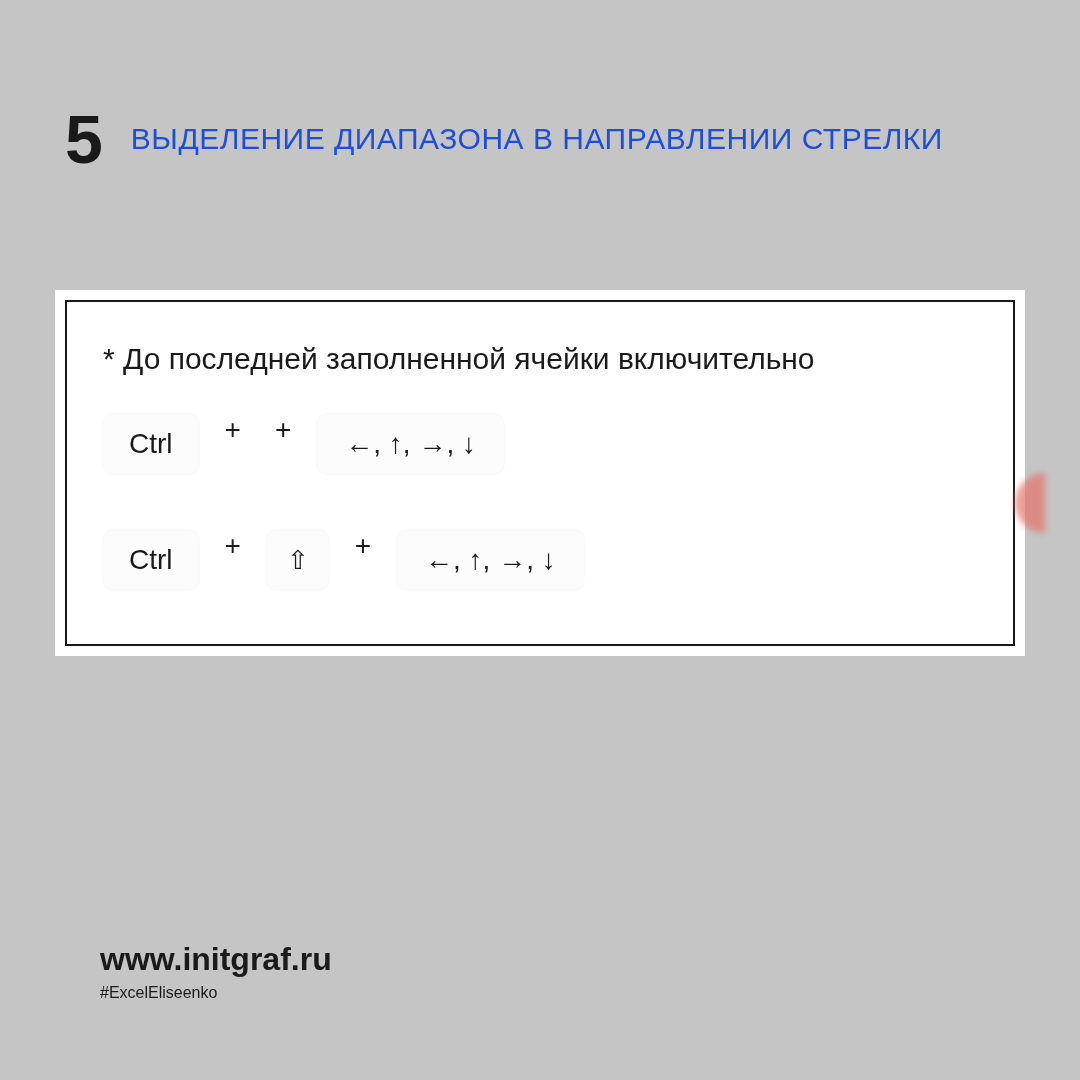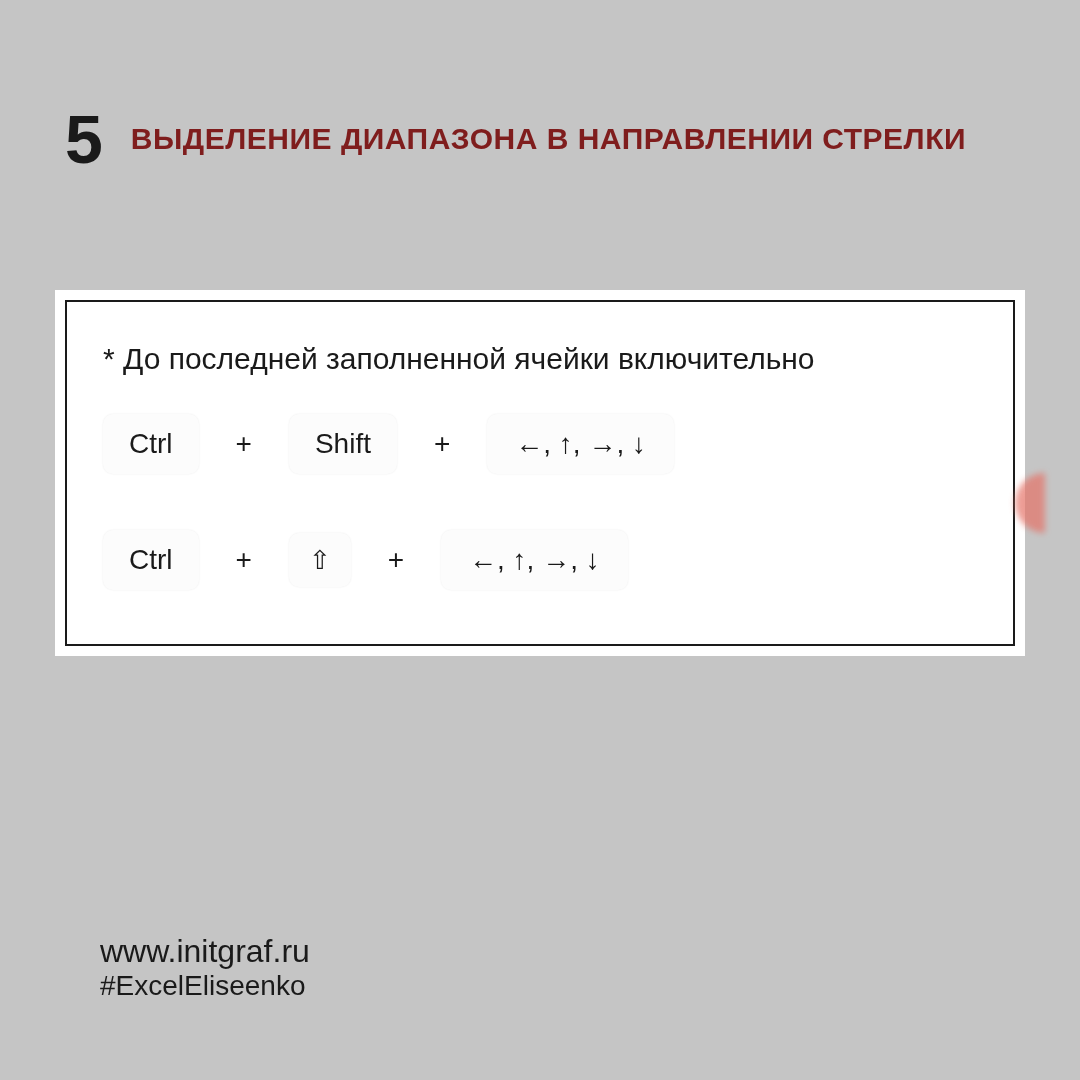--- a/index.html
+++ b/index.html
@@ -20,22 +20,22 @@
       gap: 28px;
     }
     .header-number {
       font-size: 68px;
       font-weight: 900;
       color: #1a1a1a;
       line-height: 1;
     }
     .header-title {
       font-size: 30px;
-      font-weight: 700;
-      color: #7f1d1d;
+      font-weight: 400;
+      color: #1d4ed8;
       letter-spacing: 0.5px;
     }
     .card-wrapper {
       position: absolute;
       top: 290px;
       left: 55px;
       width: 970px;
       background: #fff;
       padding: 10px;
     }
@@ -49,22 +49,21 @@
       color: #1a1a1a;
       margin-bottom: 38px;
     }
     .section-label {
       font-size: 30px;
       color: #1a1a1a;
       margin-bottom: 28px;
     }
     .key-row {
       display: flex;
-      align-items: center;
-      gap: 29px;
+      gap: 18px;
       margin-bottom: 56px;
     }
     .key-row:last-child {
       margin-bottom: 8px;
     }
     .key {
       background: #fcfcfc;
       border-radius: 10px;
       padding: 14px 26px;
       font-size: 28px;
@@ -92,23 +91,25 @@
       line-height: 1;
     }
     .footer {
       position: absolute;
       bottom: 78px;
       left: 100px;
     }
     .footer-url {
       font-size: 32px;
       color: #1a1a1a;
+      margin-bottom: 6px;
+      font-weight: bold;
     }
     .footer-hashtag {
-      font-size: 28px;
+      font-size: 16px;
       color: #1a1a1a;
     }
     .red-blob {
       position: absolute;
       right: -20px;
       top: 50%;
       width: 30px;
       height: 60px;
       background: #e57368;
       border-radius: 30px 0 0 30px;
@@ -126,21 +127,20 @@
 
 <div class="card-wrapper">
   <div class="card">
     <div class="red-blob"></div>
 
     <div class="note">* До последней заполненной ячейки включительно</div>
 
     <div class="key-row">
       <span class="key">Ctrl</span>
       <span class="plus">+</span>
-      <span class="key">Shift</span>
       <span class="plus">+</span>
       <span class="key key-wide">←, ↑, →, ↓</span>
     </div>
 
     <div class="key-row">
       <span class="key">Ctrl</span>
       <span class="plus">+</span>
       <span class="key key-narrow">
         <span class="shift-icon">⇧</span>
       </span>

